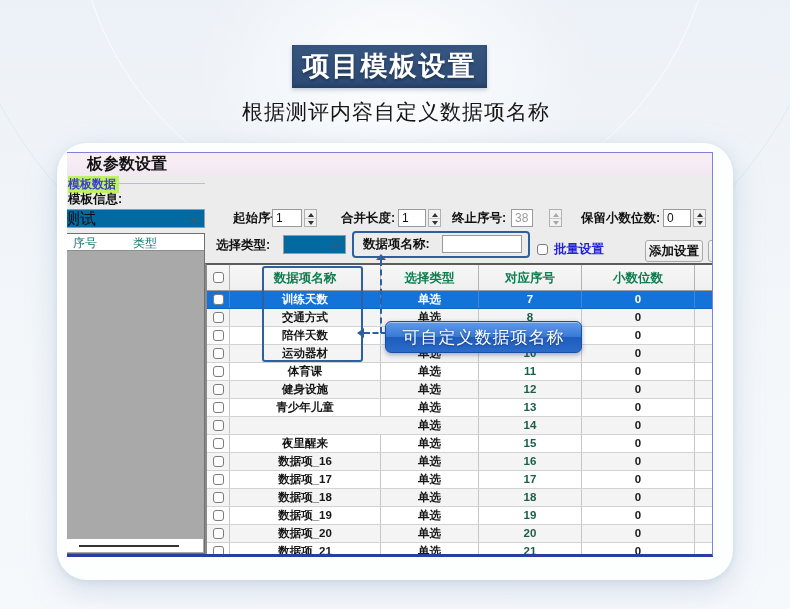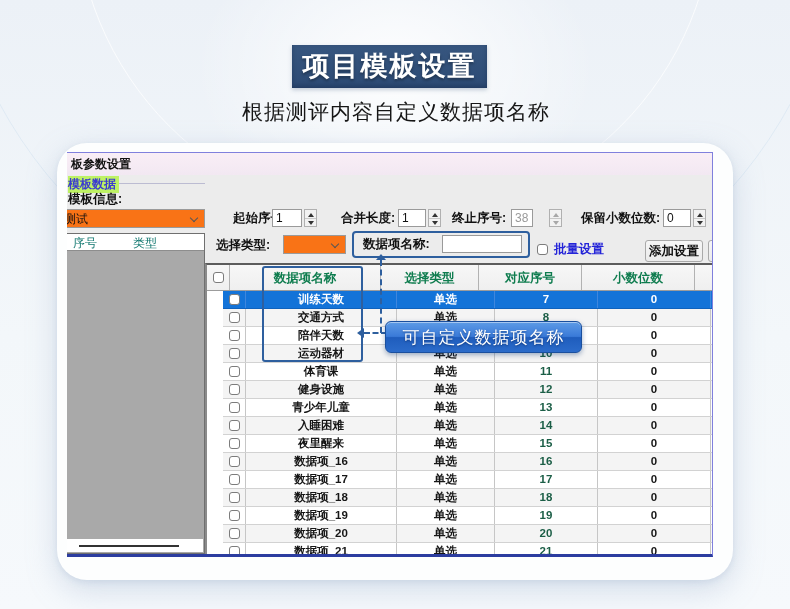--- a/index.html
+++ b/index.html
@@ -21,29 +21,29 @@
               font-size:21px; color:#161616; letter-spacing:1px; font-weight:500; }
 
   .card { position:absolute; left:57px; top:143px; width:676px; height:437px;
           background:#fdfefe; border-radius:30px; overflow:hidden;
           box-shadow:0 10px 30px rgba(145,170,200,.35), 0 2px 6px rgba(160,180,205,.25); }
 
   .dialog { position:absolute; left:10px; top:9px; width:646px; height:405px;
             border-top:1px solid #8080dd; border-right:1px solid #8080dd;
             border-bottom:3px solid #2c3da0; background:#ececec; overflow:hidden; }
   .titlebar { position:absolute; left:0; top:0; width:100%; height:22px;
-              background:linear-gradient(180deg,#f9eef6,#f2e8f2); font-size:12px; color:#111;
-              line-height:22px; padding-left:4px; font-weight:600; }
+              background:linear-gradient(180deg,#f9eef6,#f2e8f2); font-size:16px; color:#111;
+              line-height:22px; padding-left:20px; font-weight:600; }
   .dlg-body { position:absolute; left:0; top:22px; right:0; bottom:0; background:#ececec; }
 
   .group-line { position:absolute; left:40px; top:8px; width:98px; height:0; border-top:1px solid #bcbcd2; }
   .group-label { position:absolute; left:1px; top:1px; font-size:12px; font-weight:bold; color:#3b3bd0; background:#bef264; padding-right:3px; }
   .info-label { position:absolute; left:1px; top:16px; font-size:12.5px; font-weight:600; color:#111; }
 
-  .combo { position:absolute; height:19px; background:#f97316; border:1px solid #9a9a9a; font-size:12px; color:#111; overflow:hidden; }
+  .combo { position:absolute; height:19px; background:#0369a1; border:1px solid #9a9a9a; font-size:16px; color:#111; overflow:hidden; }
   .combo .chev { position:absolute; right:7px; top:5px; width:6px; height:6px;
                  border-right:1.6px solid #555; border-bottom:1.6px solid #555; transform:rotate(45deg); }
   .combo-template { left:-12px; top:34px; width:150px; }
   .combo-template .val { display:inline-block; margin-left:8px; line-height:18px; }
   .combo-type { left:216px; top:60px; width:63px; }
 
   .listbox { position:absolute; left:-2px; top:58px; width:140px; height:321px;
              background:#a9a9a9; border:1px solid #6f6f6f; }
   .lb-header { position:absolute; left:0; top:0; width:100%; height:17px; background:#fff;
                border-bottom:1px solid #8d8d8d; font-size:12px; color:#0f766e; }
@@ -79,21 +79,21 @@
   .btn-add { left:578px; width:58px; }
   .btn-mod { left:641px; width:46px; }
 
   .grid { position:absolute; left:138px; top:88px; width:508px; height:316px;
           border-left:2px solid #8a8a8a; border-top:2px solid #5c5c5c; background:#fff; overflow:hidden; }
   .g-header { position:absolute; left:0; top:0; width:506px; height:26px;
               background:linear-gradient(180deg,#f7f7f7,#efefef); border-bottom:1px solid #9c9c9c; }
   .g-header .hc { position:absolute; top:0; height:100%; border-right:1px solid #b2b2b2;
                   font-size:12.5px; font-weight:bold; color:#0e7c4e; text-align:center; line-height:26px; }
   .g-rows { position:absolute; left:0; top:26px; width:506px; }
-  .t-row { position:relative; width:507px; height:18px; background:#fff; border-bottom:1px solid #d2d2d2;margin-left:16px; }
+  .t-row { position:relative; width:507px; height:18px; background:#fff; border-bottom:1px solid #d2d2d2; }
   .t-row.alt { background:#f4f4f4; }
   .t-row.selected { background:#1373d8; border-bottom-color:#0f62bd; }
   .t-row .cell { position:absolute; top:0; height:100%; border-right:1px solid #c6c6c6;
                  font-size:11.5px; text-align:center; line-height:17px; color:#161616; font-weight:600; overflow:hidden; }
   .t-row .c-serial { color:#1b5e46; }
   .t-row.selected .cell { color:#fff; border-right-color:#3f86dd; }
   .col-check { left:0; width:23px; }
   .col-name  { left:23px; width:151px; }
   .col-type  { left:174px; width:98px; }
   .col-serial{ left:272px; width:103px; }
@@ -279,21 +279,20 @@
     <div class="cell col-name c-name">青少年儿童</div>
     <div class="cell col-type c-type">单选</div>
     <div class="cell col-serial c-serial">13</div>
     <div class="cell col-dec c-decimal">0</div>
     <div class="cell col-extra"></div>
   </div>
             <div class="t-row alt">
     <div class="cell col-check">
                 <span class="cb row-cb"></span>
               </div>
-    <div class="cell col-name c-name">入睡困难</div>
     <div class="cell col-type c-type">单选</div>
     <div class="cell col-serial c-serial">14</div>
     <div class="cell col-dec c-decimal">0</div>
     <div class="cell col-extra"></div>
   </div>
             <div class="t-row">
     <div class="cell col-check">
                 <span class="cb row-cb"></span>
               </div>
     <div class="cell col-name c-name">夜里醒来</div>

